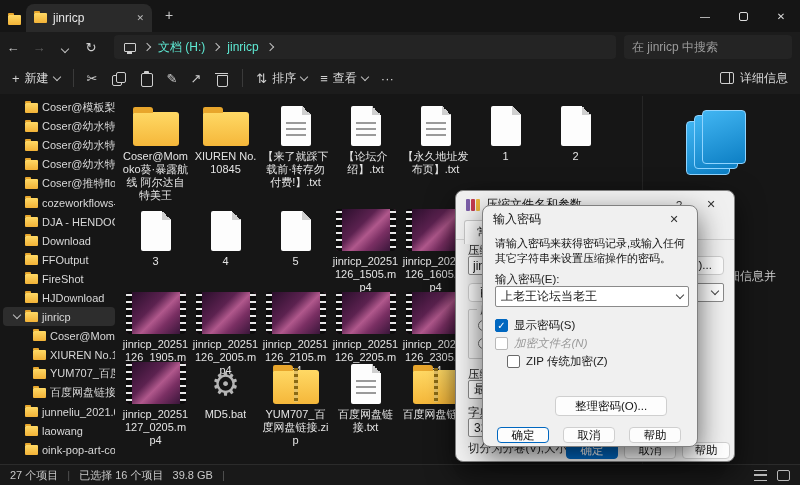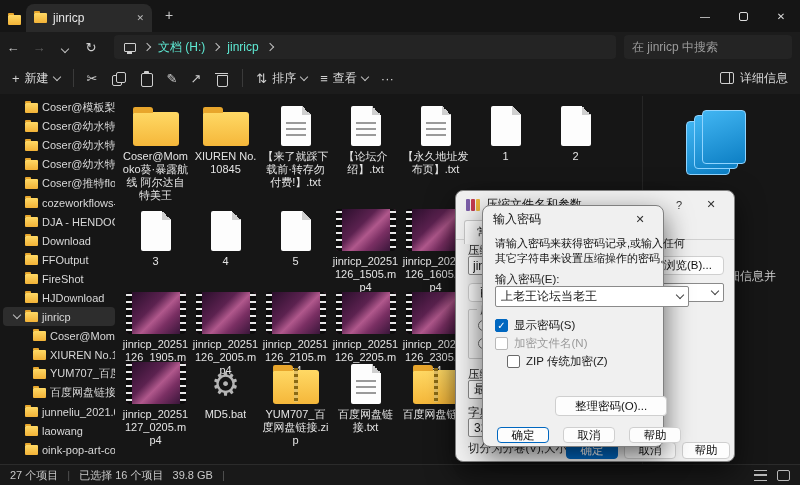--- a/index.html
+++ b/index.html
@@ -141,22 +141,22 @@
   .lbtn.accent { background:#0067c0; border-color:#0067c0; color:#fff; }
   .lbtn.focus { border:1.5px solid #0067c0; }
   .groupbox { position:absolute; border:1px solid #c4c4c4; border-radius:2px; }
   .groupbox .glabel { position:absolute; top:-7px; left:8px; background:#f0f0f0; padding:0 3px; font-size:11px; }
   .radio { position:absolute; display:flex; align-items:center; gap:5px; font-size:11.5px; }
   .radio .rdot { width:11px; height:11px; border:1px solid #6a6a6a; border-radius:50%; background:#fff; }
   .chkrow { position:absolute; display:flex; align-items:center; gap:6px; font-size:11.5px; }
   .chkbox { width:13px; height:13px; border:1px solid #6a6a6a; border-radius:2px; background:#fff;
     display:flex; align-items:center; justify-content:center; }
   .chkbox.checked { background:#0067c0; border-color:#0067c0; color:#fff; font-size:10px; }
-  .chkrow.disabled { color:#9a9a9a; } .chkrow.disabled .chkbox { border-color:#b8b8b8; }
-  #passdlg { left:482px; top:205px; width:182px; height:242px; z-index:20; }
+  .chkrow.disabled { color:#9a9a9a;font-style:italic; } .chkrow.disabled .chkbox { border-color:#b8b8b8; }
+  #passdlg { left:482px; top:205px; width:216px; height:242px; z-index:20; }
   #pass-instruction { position:absolute; left:12px; top:30px; width:194px; font-size:11px; line-height:15px; color:#111; }
 </style>
 </head>
 <body>
 
 <div id="titlebar">
   <span class="abs" style="left:8px;top:11px;"><span class="folder-sm"></span></span>
   <div class="tab">
     <span class="folder-sm"></span>
     <span>jinricp</span>

